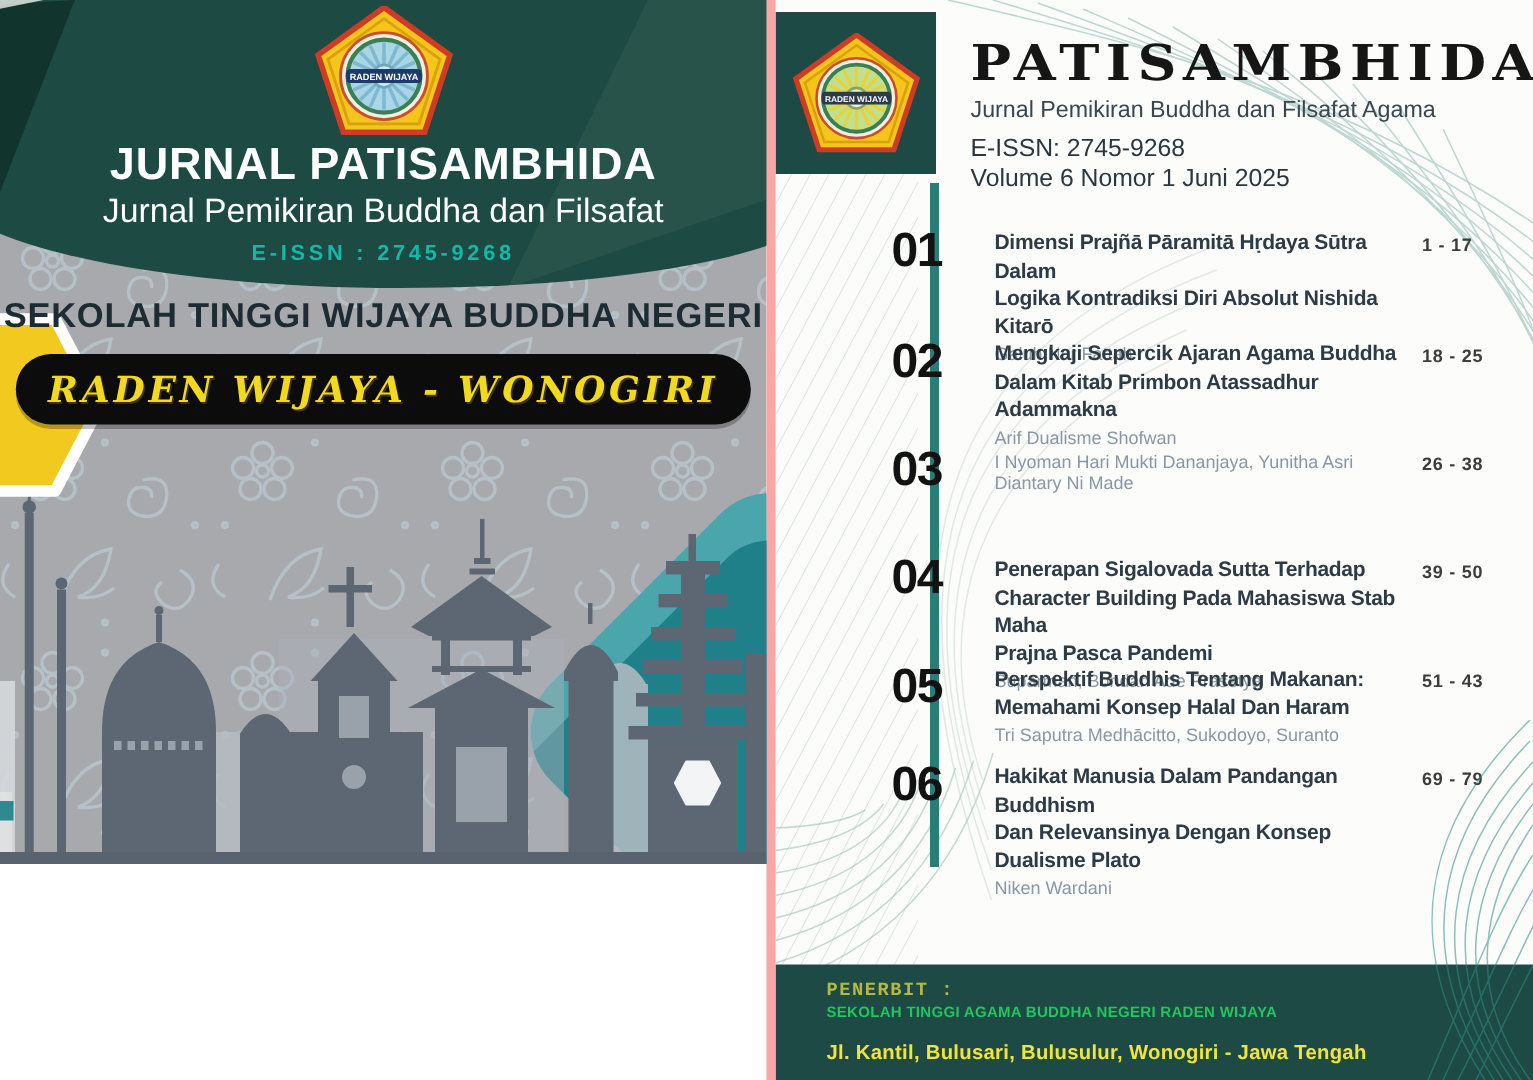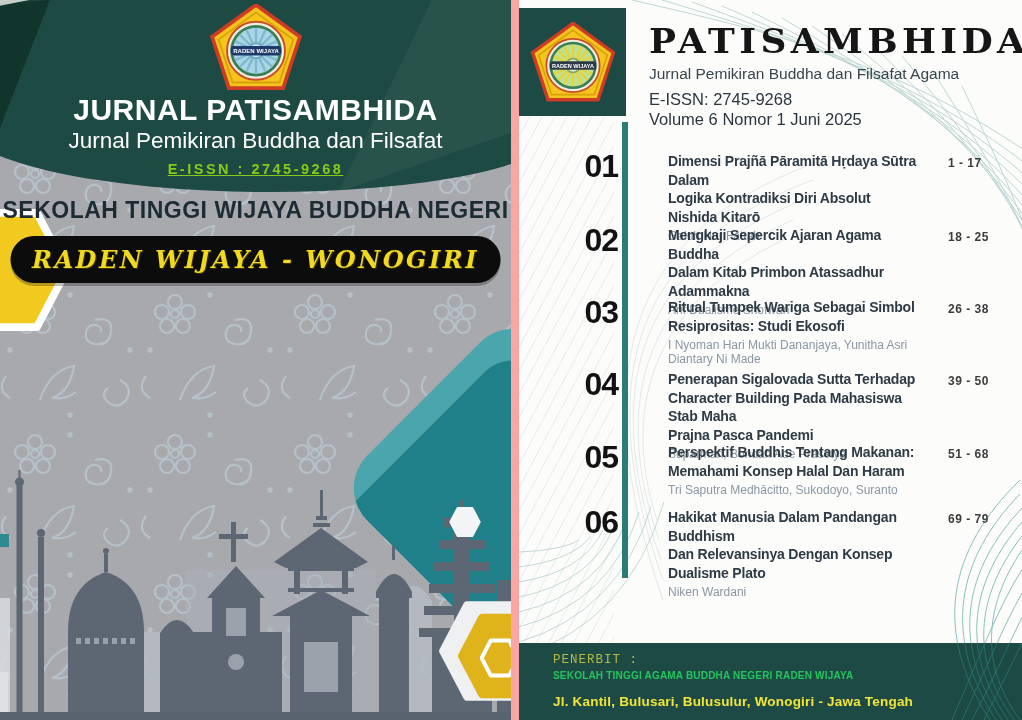--- a/index.html
+++ b/index.html
@@ -1,42 +1,42 @@
 <!DOCTYPE html>
 <html><head>
 <meta charset="utf-8">
 <style>
   * { margin:0; padding:0; box-sizing:border-box; }
   html,body { width:1022px; height:720px; overflow:hidden; }
   body { font-family:"Liberation Sans","DejaVu Sans",sans-serif; }
   .stage { position:relative; width:1022px; height:720px; display:flex; background:#fff; }
 
   
-  .cover { position:relative; width:511px; height:720px; background:#a8a9ad; overflow:hidden; }
+  .cover { position:relative; width:511px; height:576px; background:#a8a9ad; overflow:hidden; }
   .batik-svg { position:absolute; inset:0; z-index:0; }
   .skyline-svg { position:absolute; left:0; bottom:0; z-index:2; }
   .diamond { position:absolute; right:-128px; top:362px; width:252px; height:252px;
              background:#4aa6ac; border-radius:46px; transform:rotate(45deg); overflow:hidden; z-index:1; }
   .diamond-inner { position:absolute; left:24px; top:24px; right:-44px; bottom:-44px;
              background:#20808a; border-radius:40px; }
   .cover-header { position:absolute; top:0; left:-8%; width:116%; height:192px; background:#1d4a42;
              border-radius:0 0 48% 52% / 0 0 58px 72px; overflow:hidden; z-index:4;
              display:flex; flex-direction:column; align-items:center; }
   .facet-left { position:absolute; left:0; top:0; width:45%; height:100%;
              clip-path:polygon(0 3%, 34% 0, 6% 100%, 0 88%); background:rgba(8,34,28,.55); }
   .facet-right { position:absolute; right:0; top:0; width:45%; height:100%;
              clip-path:polygon(55% 0, 100% 0, 100% 62%, 20% 100%); background:rgba(255,255,255,.05); }
   .facet-corner { position:absolute; left:0; top:0; width:70px; height:14px;
              clip-path:polygon(0 0, 100% 0, 0 100%); background:rgba(240,240,235,.8); }
   .cover-logo { margin-top:4px; position:relative; z-index:2; }
   .cover-title { position:relative; z-index:2; color:#fff; font-size:30px; font-weight:bold;
              letter-spacing:.5px; margin-top:3px; }
   .cover-subtitle { position:relative; z-index:2; color:#fff; font-size:22.5px; margin-top:1px; }
-  .cover-eissn { position:relative; z-index:2; color:#84cc16; font-size:14.5px; font-weight:bold;
-             letter-spacing:2.5px; margin-top:7px;text-decoration:underline; }
+  .cover-eissn { position:relative; z-index:2; color:#14b8a6; font-size:14.5px; font-weight:bold;
+             letter-spacing:2.5px; margin-top:7px; }
   .cover-inst { position:absolute; top:197px; left:0; width:100%; text-align:center; z-index:5;
              font-size:23px; font-weight:bold; color:#1d2b33; letter-spacing:.5px; }
   .cover-badge { position:absolute; top:236px; left:50%; transform:translateX(-50%); z-index:5;
              background:#0c0c0c; border-radius:24px; padding:9px 22px; white-space:nowrap;
              box-shadow:0 3px 0 rgba(0,0,0,.25); }
   .cover-badge span { font-family:"DejaVu Serif","Liberation Serif",serif; font-size:24px; font-weight:bold;
              letter-spacing:2.5px; color:#f1d91f; text-shadow:1px 1px 0 #3a3000;font-style:italic; }
   .hex-svg { position:absolute; z-index:3; }
   .hex-tr { left:459px; top:61px; }
   .hex-left-big { left:-58px; top:205px; }
@@ -46,53 +46,53 @@
   .hex-br-yellow { left:458px; top:612px; }
   .hex-br-inner { left:480px; top:638px; }
   .mini-teal { position:absolute; left:0; top:534px; width:9px; height:13px; background:#2e8a8f; z-index:2; }
   .plane { position:absolute; left:449px; top:247px; z-index:5; width:0; height:0;
            border-left:11px solid #e6c41d; border-top:4px solid transparent;
            border-bottom:4px solid transparent; transform:rotate(-18deg); }
   .plane::after { content:""; position:absolute; left:-17px; top:-1px; width:5px; height:2px; background:#f5f5f0; }
 
   
   .toc { position:relative; width:511px; height:720px; background:#fcfcfb; overflow:hidden;
-         border-left:8px solid #fca5a5; }
+         border-left:6px solid #fca5a5; }
   .wave-tr, .hatch-left-svg, .swirl-mid, .arcs-bl, .net-br { position:absolute; pointer-events:none; }
   .wave-tr { top:0; right:0; z-index:1; }
   .hatch-left-svg { left:0; top:112px; z-index:1; }
   .swirl-mid { left:-6px; top:140px; z-index:1; }
   .arcs-bl { left:0; bottom:58px; z-index:1; }
   .net-br { right:0; bottom:0; z-index:5; }
   .toc-logo-block { position:absolute; left:0; top:8px; width:107px; height:108px; background:#1d4a44;
          display:flex; align-items:center; justify-content:center; z-index:3; }
   .toc-head { position:absolute; left:130px; top:22px; z-index:3; }
   .toc-title { font-family:"DejaVu Serif","Liberation Serif",serif; font-size:33px; font-weight:bold;
          color:#161616; letter-spacing:4px; transform:scaleX(1.09); transform-origin:left; white-space:nowrap; }
   .toc-subtitle { font-size:15.5px; color:#39464e; margin-top:4px; }
   .toc-eissn { font-size:16.5px; color:#2b363e; margin-top:7px; }
   .toc-volume { font-size:16.5px; color:#2b363e; margin-top:1px; }
   .vbar { position:absolute; left:103px; top:122px; width:6px; height:456px; background:#2b7c78; z-index:2; }
   .articles { position:absolute; left:50px; top:152px; right:10px; height:430px; z-index:3; }
-  .article { position:absolute; left:0; right:0; display:flex; align-items:flex-start;gap:15px; }
+  .article { position:absolute; left:12px; right:0; display:flex; align-items:flex-start; }
   .article:nth-child(1){ top:0; } .article:nth-child(2){ top:74px; }
   .article:nth-child(3){ top:146px; } .article:nth-child(4){ top:218px; }
   .article:nth-child(5){ top:291px; } .article:nth-child(6){ top:356px; }
   .a-num { width:49px; text-align:right; font-size:32px; font-weight:bold; color:#121212;
            letter-spacing:-1px; line-height:1; margin-top:-2px; }
   .a-body { flex:1; margin-left:35px; padding-right:10px; }
   .a-title { font-size:14px; font-weight:bold; color:#2e3b45; line-height:1.33;
              letter-spacing:-.2px; white-space:pre-line; }
   .a-auth { font-size:12px; color:#8a97a2; margin-top:3px; }
   .a-pages { width:64px; font-size:12px; font-weight:bold; color:#3c3c3c; letter-spacing:.5px;
              white-space:nowrap; padding-top:4px; }
   .toc-footer { position:absolute; left:0; right:0; bottom:0; height:77px; background:#1d4a44;
              z-index:4; padding:10px 0 0 34px; }
   .f-label { font-family:"Liberation Mono","DejaVu Sans Mono",monospace; font-size:12.5px;
-             font-weight:normal; color:#b5b93f; letter-spacing:1px; }
+             font-weight:bold; color:#b5b93f; letter-spacing:1px; }
   .f-publisher { font-size:10px; font-weight:bold; color:#22c55e; margin-top:3px; letter-spacing:.2px; }
   .f-address { font-size:13.5px; font-weight:bold; color:#f1e53c; margin-top:13px; letter-spacing:.2px; }
 </style>
 </head>
 <body>
 
 <div class="stage">
 
   <section class="cover">
 
@@ -368,22 +368,20 @@
         <div class="a-body">
           <div class="a-title">Mengkaji Sepercik Ajaran Agama Buddha
 Dalam Kitab Primbon Atassadhur Adammakna</div>
           <div class="a-auth">Arif Dualisme Shofwan</div>
         </div>
         <div class="a-pages">18 - 25</div>
       </div>
       <div class="article">
         <div class="a-num">03</div>
         <div class="a-body">
-          <div class="a-title">Ritual Tumpek Wariga Sebagai Simbol
-Resiprositas: Studi Ekosofi</div>
           <div class="a-auth">I Nyoman Hari Mukti Dananjaya, Yunitha Asri Diantary Ni Made</div>
         </div>
         <div class="a-pages">26 - 38</div>
       </div>
       <div class="article">
         <div class="a-num">04</div>
         <div class="a-body">
           <div class="a-title">Penerapan Sigalovada Sutta Terhadap
 Character Building Pada Mahasiswa Stab Maha
 Prajna Pasca Pandemi</div>
@@ -391,21 +389,21 @@
         </div>
         <div class="a-pages">39 - 50</div>
       </div>
       <div class="article">
         <div class="a-num">05</div>
         <div class="a-body">
           <div class="a-title">Perspektif Buddhis Tentang Makanan:
 Memahami Konsep Halal Dan Haram</div>
           <div class="a-auth">Tri Saputra Medhācitto, Sukodoyo, Suranto</div>
         </div>
-        <div class="a-pages">51 - 68</div>
+        <div class="a-pages">51 - 43</div>
       </div>
       <div class="article">
         <div class="a-num">06</div>
         <div class="a-body">
           <div class="a-title">Hakikat Manusia Dalam Pandangan Buddhism
 Dan Relevansinya Dengan Konsep Dualisme Plato</div>
           <div class="a-auth">Niken Wardani</div>
         </div>
         <div class="a-pages">69 - 79</div>
       </div>

